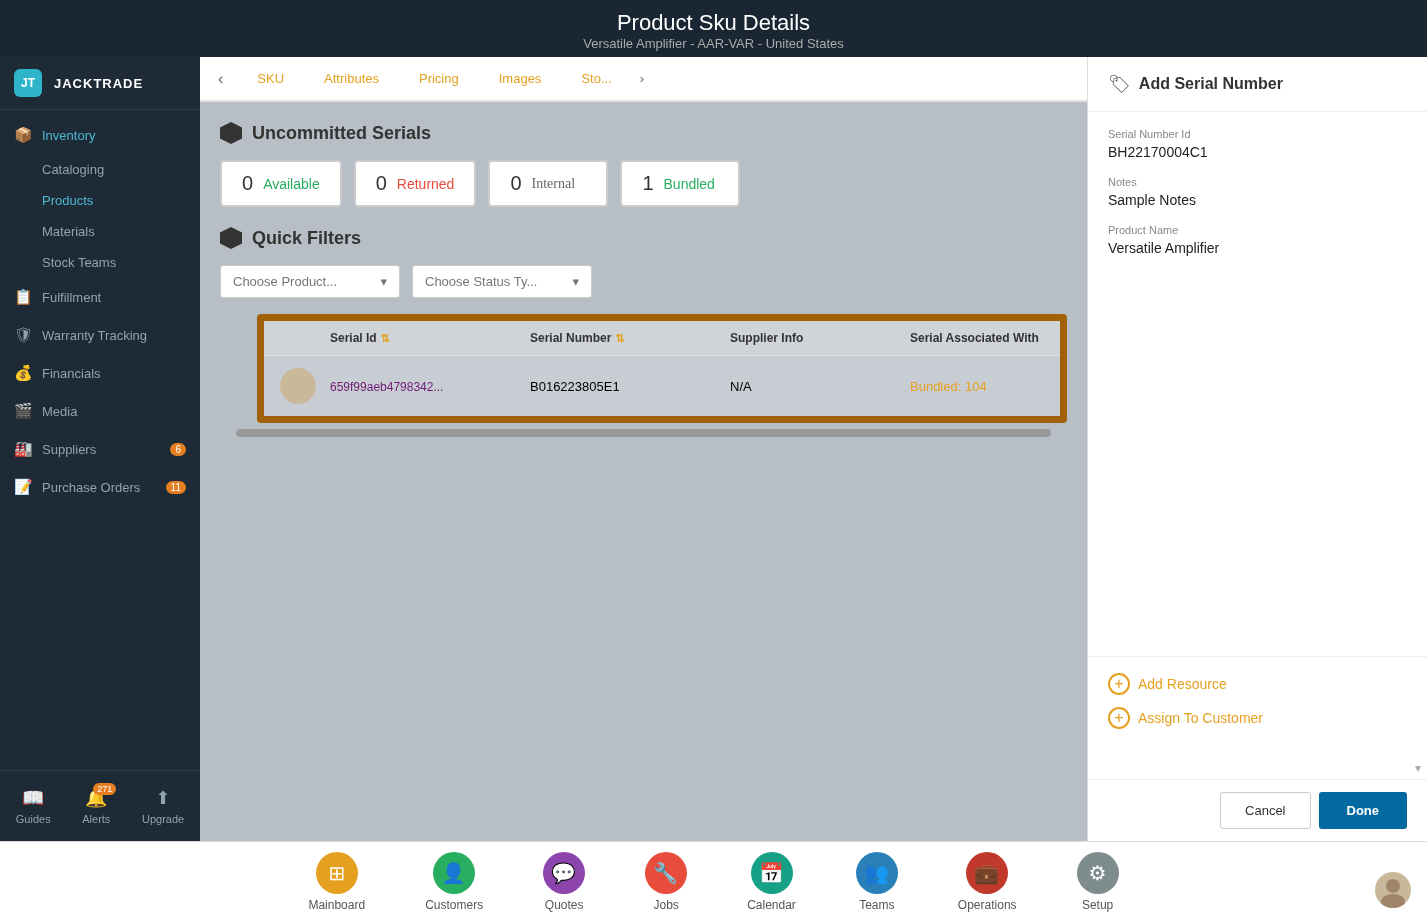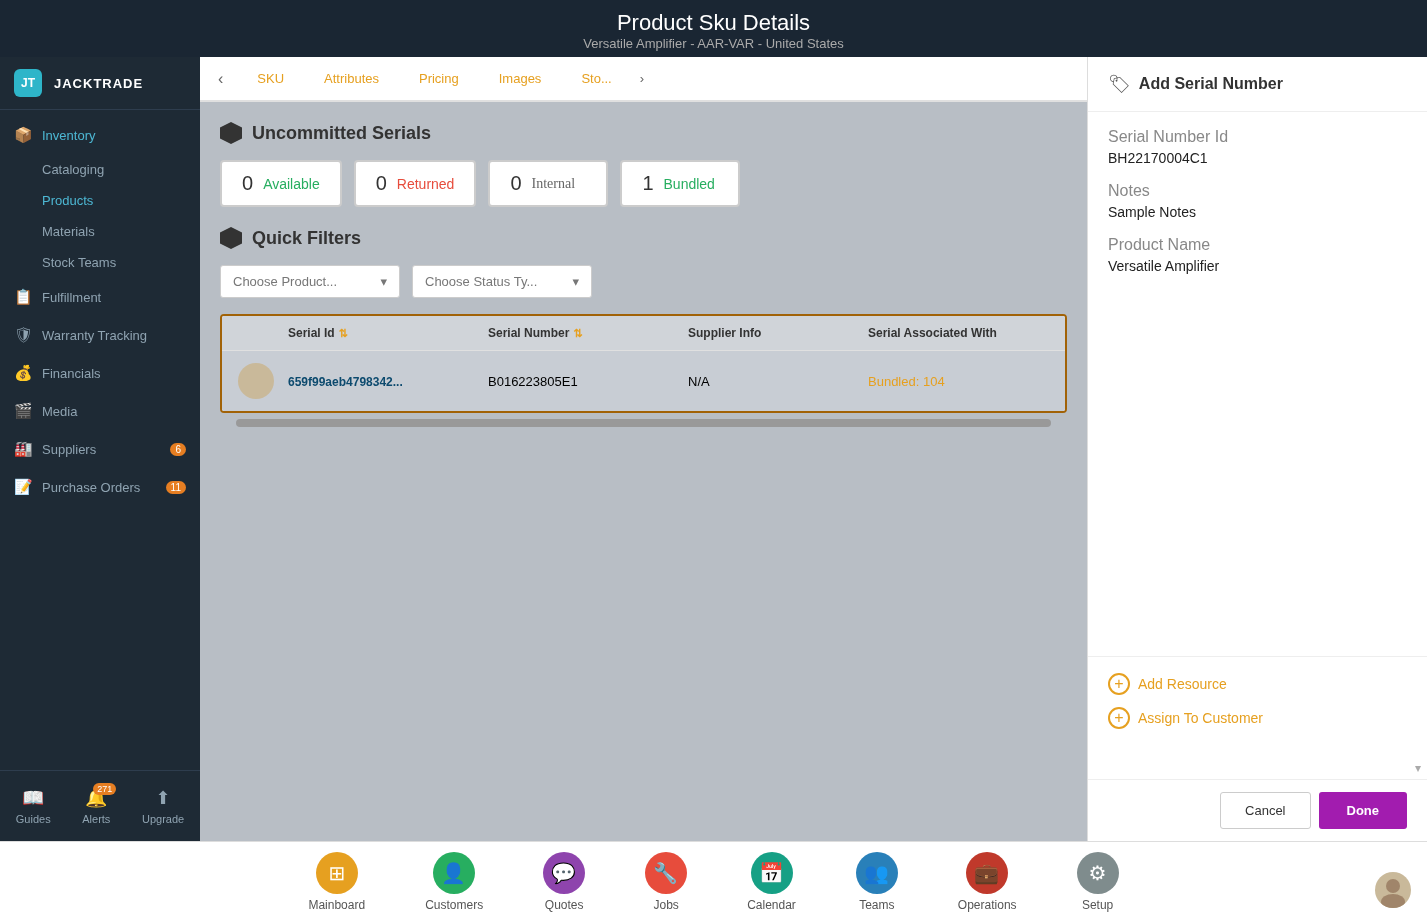--- a/index.html
+++ b/index.html
@@ -176,21 +176,22 @@
       cursor: pointer; min-width: 180px;
       justify-content: space-between;
     }
     .filter-select span { color: #777; font-size: 13px; }
 
     
     .data-table {
       background: white;
       border-radius: 4px;
       overflow: hidden;
-      border: 2px solid #a16207;
+      border: 7px solid #a16207;
+      margin-left: 37px;
     }
     .table-header {
       display: grid;
       grid-template-columns: 50px 200px 200px 180px 220px 160px;
       background: #d0d4d9;
       padding: 10px 16px;
       font-weight: 600; font-size: 12px; color: #333;
     }
     .table-header .col { display: flex; align-items: center; gap: 4px; }
     .sort-icon { color: #e6a020; font-size: 11px; }
@@ -200,21 +201,21 @@
       padding: 12px 16px;
       align-items: center;
       border-top: 1px solid #e0e0e0;
       background: #c8cdd4;
     }
     .avatar-circle {
       width: 36px; height: 36px;
       border-radius: 50%;
       background: #c9b99a;
     }
-    .link-text { color: #0c4a6e; font-size: 12px; cursor: pointer; font-weight: bold; }
+    .link-text { color: #701a75; font-size: 12px; cursor: pointer; }
     .bundled-link { color: #e6a020; }
 
     
     .table-scrollbar {
       background: #b8bec5;
       height: 20px;
       display: flex; align-items: center;
       padding: 0 16px;
     }
     .scrollbar-track {
@@ -233,21 +234,21 @@
     }
     .right-panel-header {
       padding: 16px 20px;
       border-bottom: 1px solid #eee;
       display: flex; align-items: center; gap: 8px;
     }
     .panel-tag-icon { color: #555; font-size: 18px; }
     .panel-title { font-size: 16px; font-weight: 600; color: #333; }
     .right-panel-body { flex: 1; padding: 16px 20px; overflow-y: auto; }
     .field-group { margin-bottom: 16px; }
-    .field-label { font-size: 16px; color: #888; margin-bottom: 4px; }
+    .field-label { font-size: 11px; color: #888; margin-bottom: 4px; }
     .field-value { font-size: 14px; color: #222; }
     .right-panel-actions {
       padding: 16px 20px;
       border-top: 1px solid #eee;
     }
     .action-link {
       display: flex; align-items: center; gap: 8px;
       color: #e6a020; cursor: pointer; font-size: 14px;
       margin-bottom: 12px;
     }
@@ -267,21 +268,21 @@
       display: flex; justify-content: flex-end; gap: 8px;
       background: white;
     }
     .btn-cancel {
       padding: 10px 24px;
       background: white; border: 1px solid #ccc;
       border-radius: 3px; cursor: pointer; font-size: 13px; color: #333;
     }
     .btn-done {
       padding: 2px 28px;
-      background: #a21caf; border: none;
+      background: #0369a1; border: none;
       border-radius: 3px; cursor: pointer; font-size: 13px; color: white;
       font-weight: 600;
     }
 
     
     .bottom-nav {
       background: white;
       border-top: 1px solid #ddd;
       display: flex;
       justify-content: center;

